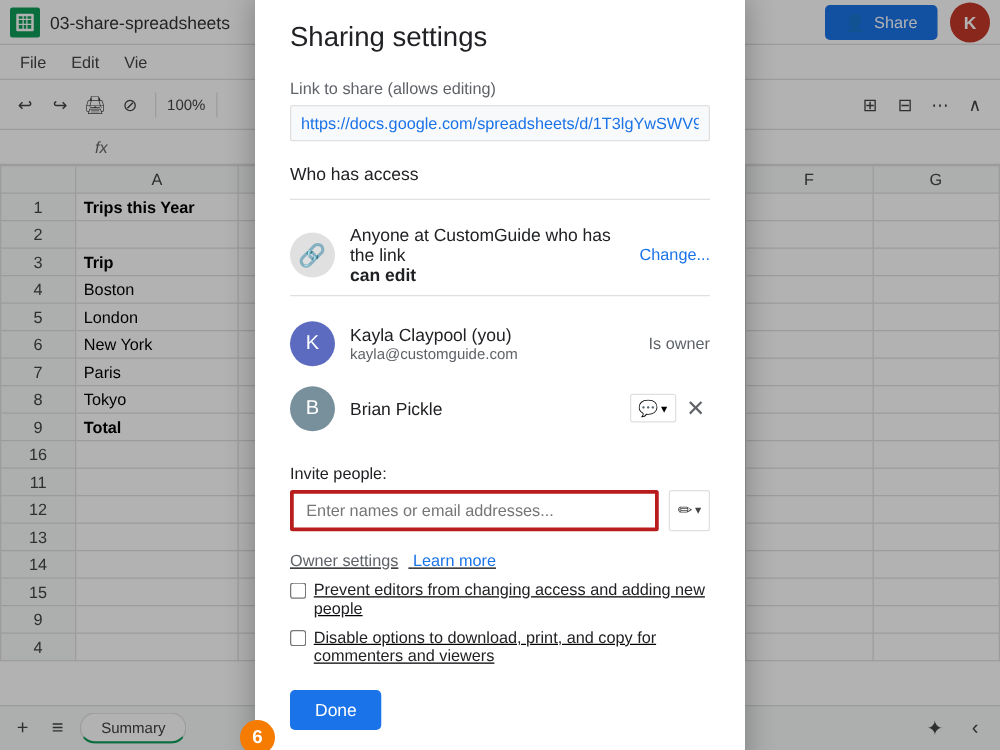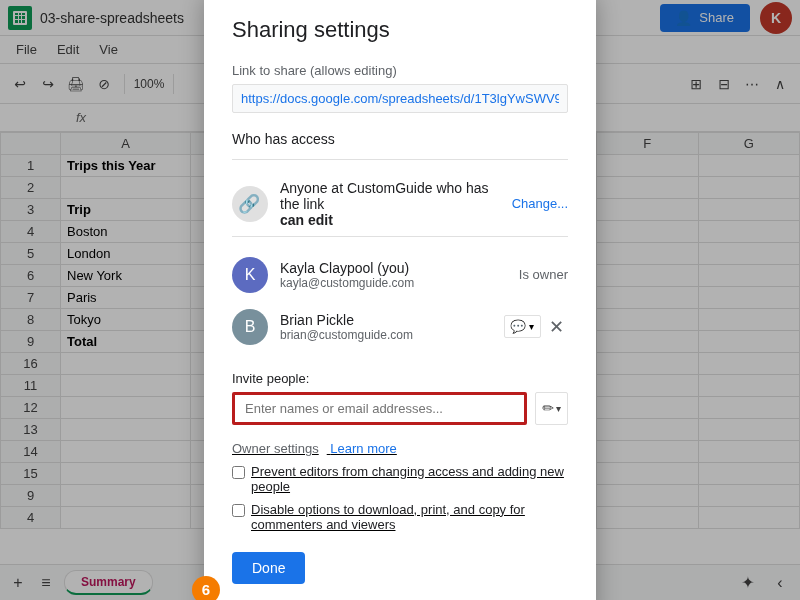--- a/index.html
+++ b/index.html
@@ -146,21 +146,21 @@
     .bottom-bar {
       height: 36px;
       background: #f8f9fa;
       border-top: 1px solid #e0e0e0;
       display: flex;
       align-items: center;
       padding: 0 8px;
       gap: 8px;
     }
     .tab-add { width: 20px; height: 20px; display: flex; align-items: center; justify-content: center; cursor: pointer; color: #444; }
-    .tab-item { padding: 4px 16px; background: #fff; border: 1px solid #e0e0e0; border-radius: 12px; font-size: 12px; color: #be185d; cursor: pointer; border-bottom: 2px solid #0f9d58; font-weight: bold; }
+    .tab-item { padding: 4px 16px; background: #fff; border: 1px solid #e0e0e0; border-radius: 12px; font-size: 12px; color: #404040; cursor: pointer; border-bottom: 2px solid #0f9d58; }
     .bottom-actions { margin-left: auto; display: flex; gap: 8px; }
     .bottom-icon { width: 24px; height: 24px; display: flex; align-items: center; justify-content: center; color: #444; cursor: pointer; }
 
     
     .overlay {
       position: absolute;
       top: 0; left: 0; width: 800px; height: 600px;
       background: rgba(0,0,0,0.3);
       display: flex;
       align-items: center;
@@ -603,21 +603,20 @@
           <div class="access-email">kayla@customguide.com</div>
         </div>
         <span class="access-role">Is owner</span>
       </div>
 
       
       <div class="access-row">
         <div class="access-avatar" style="background:#78909c;">B</div>
         <div class="access-info">
           <div class="access-name">Brian Pickle</div>
-          <div class="access-email">brian@customguide.com</div>
         </div>
         <div class="access-controls">
           <button class="comment-btn">
             <span>💬</span>
             <span style="font-size:10px;">▾</span>
           </button>
           <button class="close-btn">✕</button>
         </div>
       </div>
 

